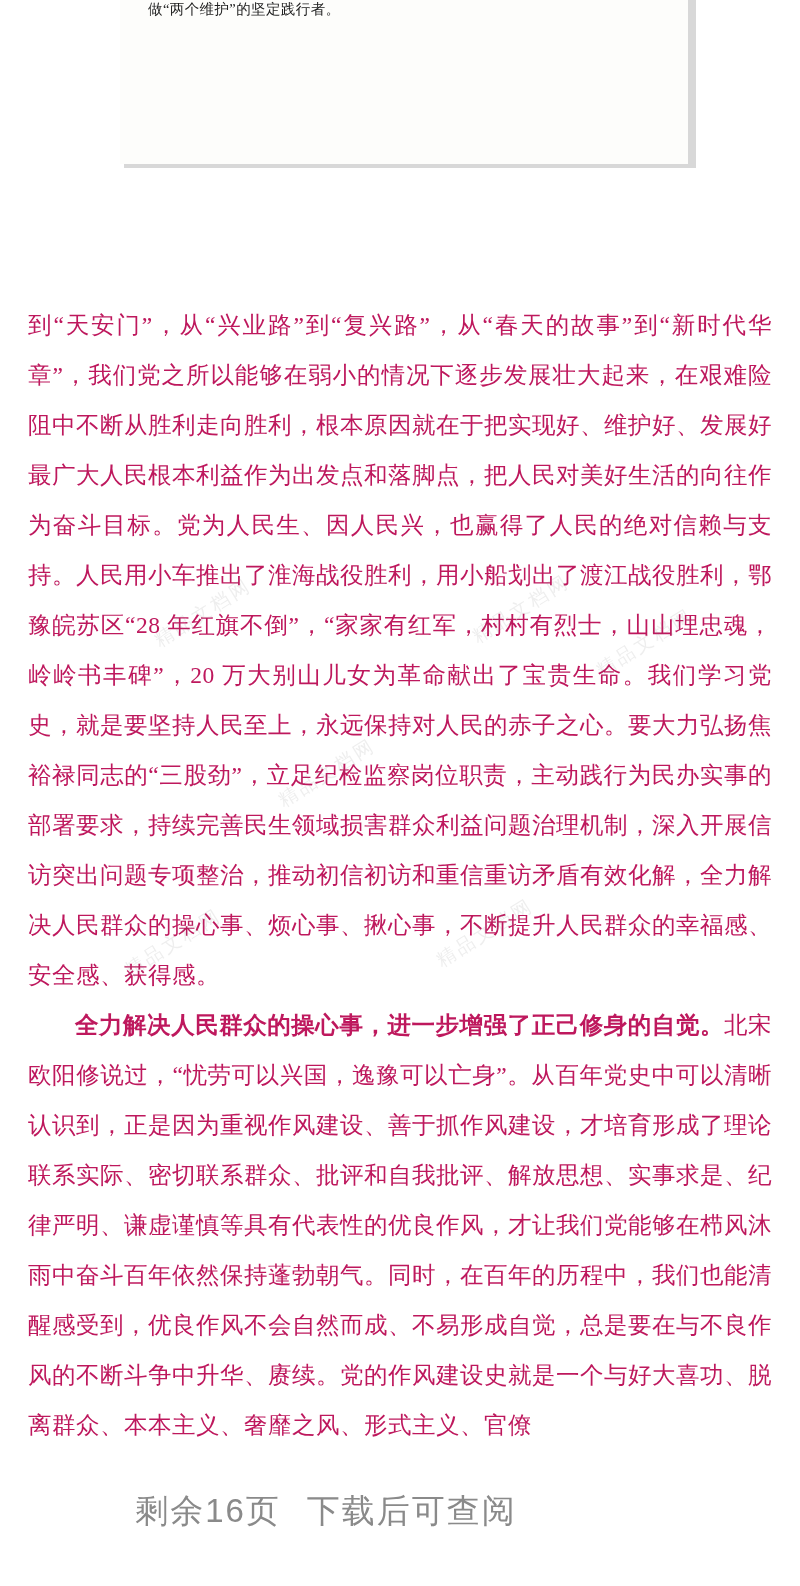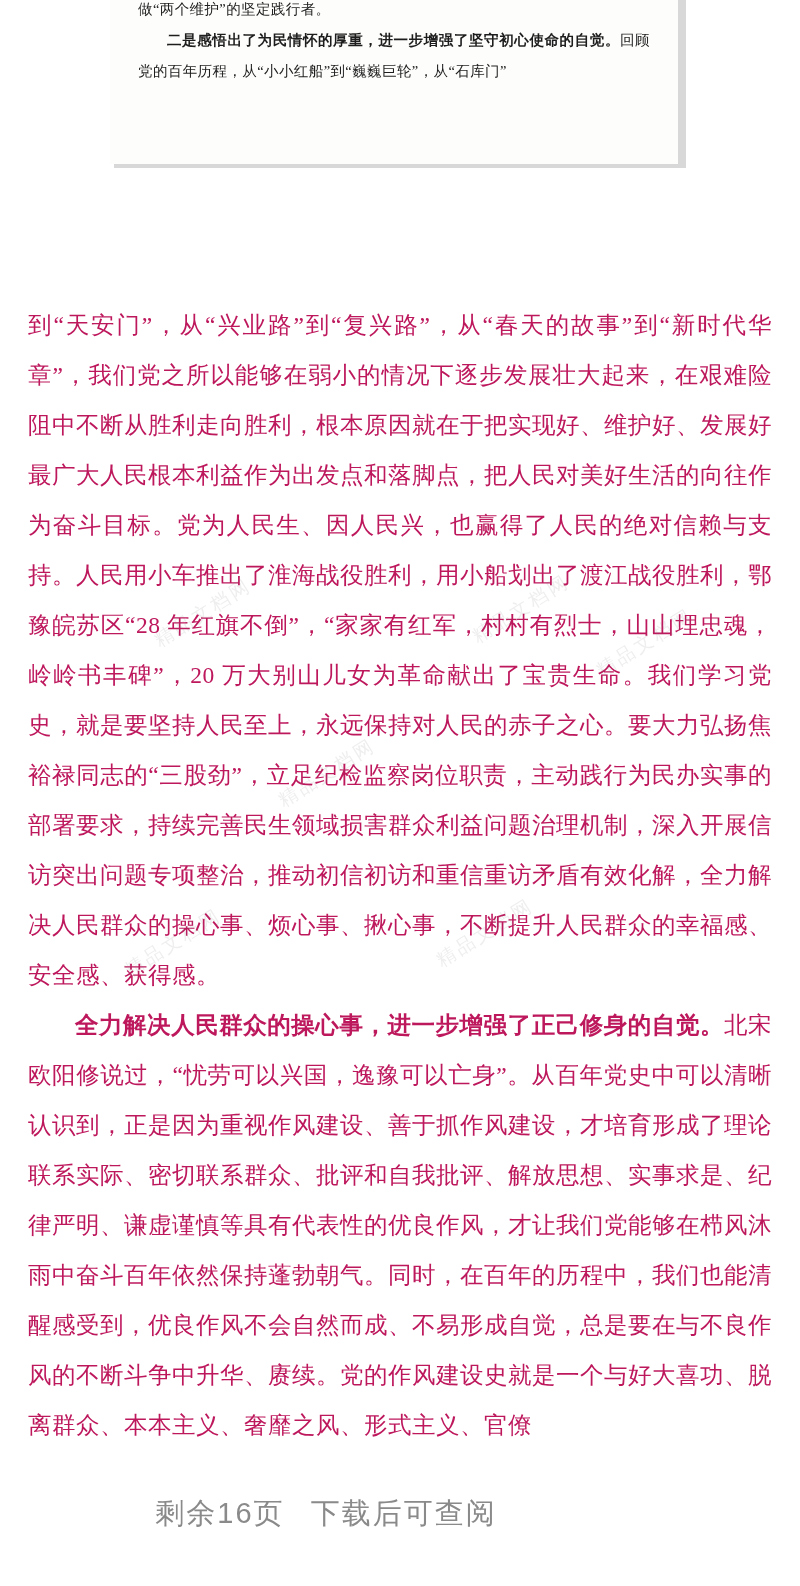--- a/index.html
+++ b/index.html
@@ -12,21 +12,21 @@
     height: 1586px;
     position: relative;
     overflow: hidden;
     font-family: "Liberation Serif", "DejaVu Serif", serif;
     color: #1a1a1a;
   }
 
   
   .top-card-wrap {
     position: absolute;
-    left: 110px;
+    left: 120px;
     top: 0;
     width: 572px;
     height: 200px;
     text-decoration: underline;
   }
   .top-card-shadow {
     position: absolute;
     left: 4px;
     top: 0;
     width: 572px;
@@ -106,37 +106,36 @@
   .wm6 { left: 430px; top: 920px; }
 
   
   .footer {
     position: absolute;
     left: 0;
     bottom: 52px;
     width: 652px;
     text-align: center;
     color: #8a8a8a;
-    font-size: 29px;
+    font-size: 33px;
     letter-spacing: 2px;
     font-family: "Liberation Sans", sans-serif;
   }
   .footer .gap {
     display: inline-block;
     width: 26px;
   }
 </style>
 </head>
 <body>
 
 <div class="top-card-wrap">
   <div class="top-card-shadow"></div>
   <div class="top-card">
     <p class="first">做“两个维护”的坚定践行者。</p>
-    <p class="indent"><b>二是感悟出了为民情怀的厚重，进一步增强了坚守初心使命的自觉。</b><span>回顾党的百年历程，从“小小红船”到“巍巍巨轮”，从“石库门”</span></p>
   </div>
 </div>
 
 <div class="page-body">
   <p>到“天安门”，从“兴业路”到“复兴路”，从“春天的故事”到“新时代华章”，我们党之所以能够在弱小的情况下逐步发展壮大起来，在艰难险阻中不断从胜利走向胜利，根本原因就在于把实现好、维护好、发展好最广大人民根本利益作为出发点和落脚点，把人民对美好生活的向往作为奋斗目标。党为人民生、因人民兴，也赢得了人民的绝对信赖与支持。人民用小车推出了淮海战役胜利，用小船划出了渡江战役胜利，鄂豫皖苏区“28 年红旗不倒”，“家家有红军，村村有烈士，山山埋忠魂，岭岭书丰碑”，20 万大别山儿女为革命献出了宝贵生命。我们学习党史，就是要坚持人民至上，永远保持对人民的赤子之心。要大力弘扬焦裕禄同志的“三股劲”，立足纪检监察岗位职责，主动践行为民办实事的部署要求，持续完善民生领域损害群众利益问题治理机制，深入开展信访突出问题专项整治，推动初信初访和重信重访矛盾有效化解，全力解决人民群众的操心事、烦心事、揪心事，不断提升人民群众的幸福感、安全感、获得感。</p>
   <p class="indent"><b>全力解决人民群众的操心事，进一步增强了正己修身的自觉。</b><span>北宋欧阳修说过，“忧劳可以兴国，逸豫可以亡身”。从百年党史中可以清晰认识到，正是因为重视作风建设、善于抓作风建设，才培育形成了理论联系实际、密切联系群众、批评和自我批评、解放思想、实事求是、纪律严明、谦虚谨慎等具有代表性的优良作风，才让我们党能够在栉风沐雨中奋斗百年依然保持蓬勃朝气。同时，在百年的历程中，我们也能清醒感受到，优良作风不会自然而成、不易形成自觉，总是要在与不良作风的不断斗争中升华、赓续。党的作风建设史就是一个与好大喜功、脱离群众、本本主义、奢靡之风、形式主义、官僚</span></p>
 </div>
 
 <div class="wm wm1">精品文档网</div>
 <div class="wm wm2">精品文档网</div>

